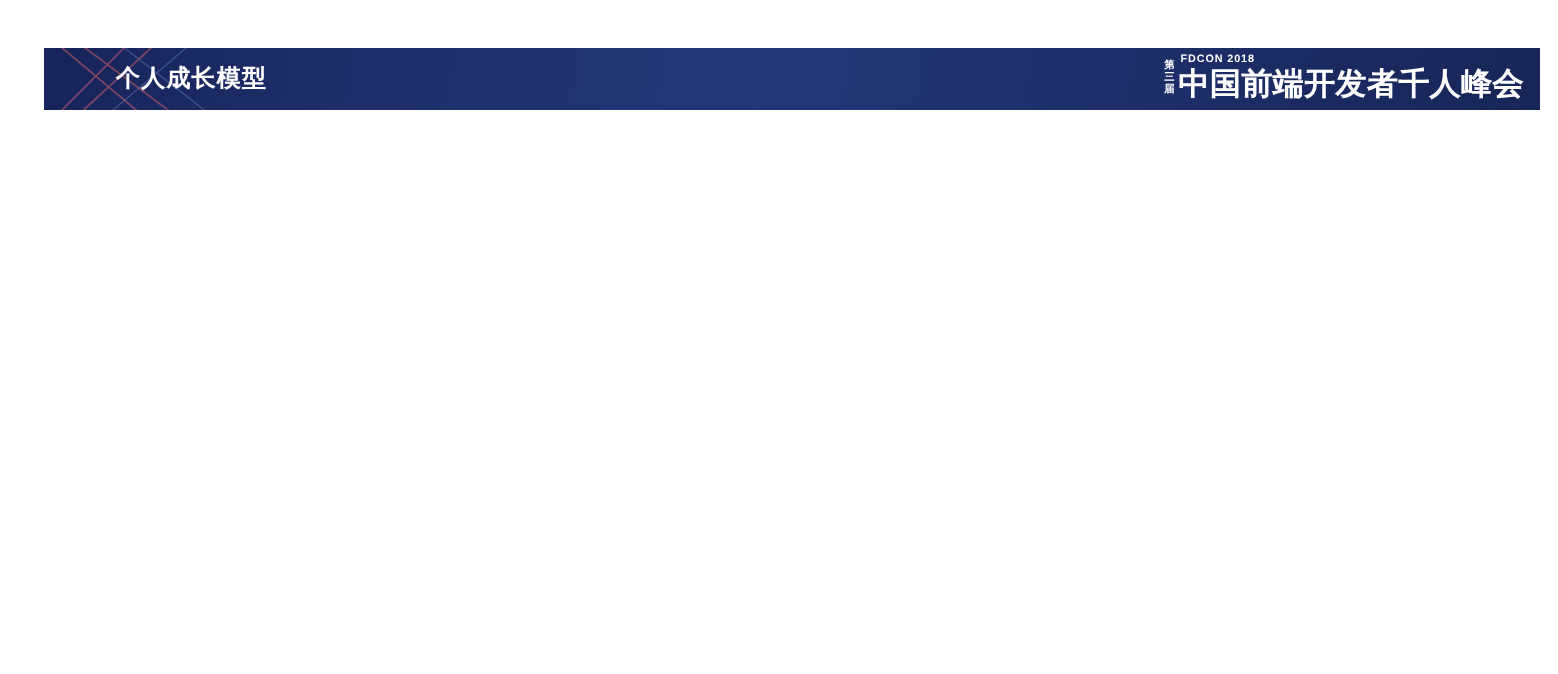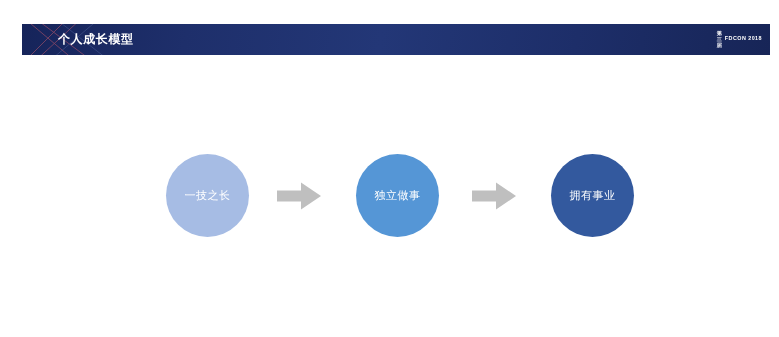--- a/index.html
+++ b/index.html
@@ -172,42 +172,20 @@
     <div class="header-title">个人成长模型</div>
 
     <div id="brand-block">
       <div id="brand-edition">
         <span>第</span>
         <span>三</span>
         <span>届</span>
       </div>
       <div id="brand-right">
         <div id="brand-sub">FDCON 2018</div>
+        <div id="brand-main">中国前端开发者千人峰会</div>
       </div>
     </div>
 
   </div>
 
-  <div id="flow-diagram">
-
-    <div class="flow-node" id="flow-node-0">
-      <span class="flow-node-label">一技之长</span>
-    </div>
-
-    <svg class="flow-arrow" id="flow-arrow-0" viewBox="0 0 44 28" aria-hidden="true">
-      <polygon points="0,8.5 24,8.5 24,0.5 44,14 24,27.5 24,19.5 0,19.5" fill="#bfbfbf"></polygon>
-    </svg>
-
-    <div class="flow-node" id="flow-node-1">
-      <span class="flow-node-label">独立做事</span>
-    </div>
-
-    <svg class="flow-arrow" id="flow-arrow-1" viewBox="0 0 44 28" aria-hidden="true">
-      <polygon points="0,8.5 24,8.5 24,0.5 44,14 24,27.5 24,19.5 0,19.5" fill="#bfbfbf"></polygon>
-    </svg>
-
-    <div class="flow-node" id="flow-node-2">
-      <span class="flow-node-label">拥有事业</span>
-    </div>
-
-  </div>
 
 </div>
 
 </body></html>

